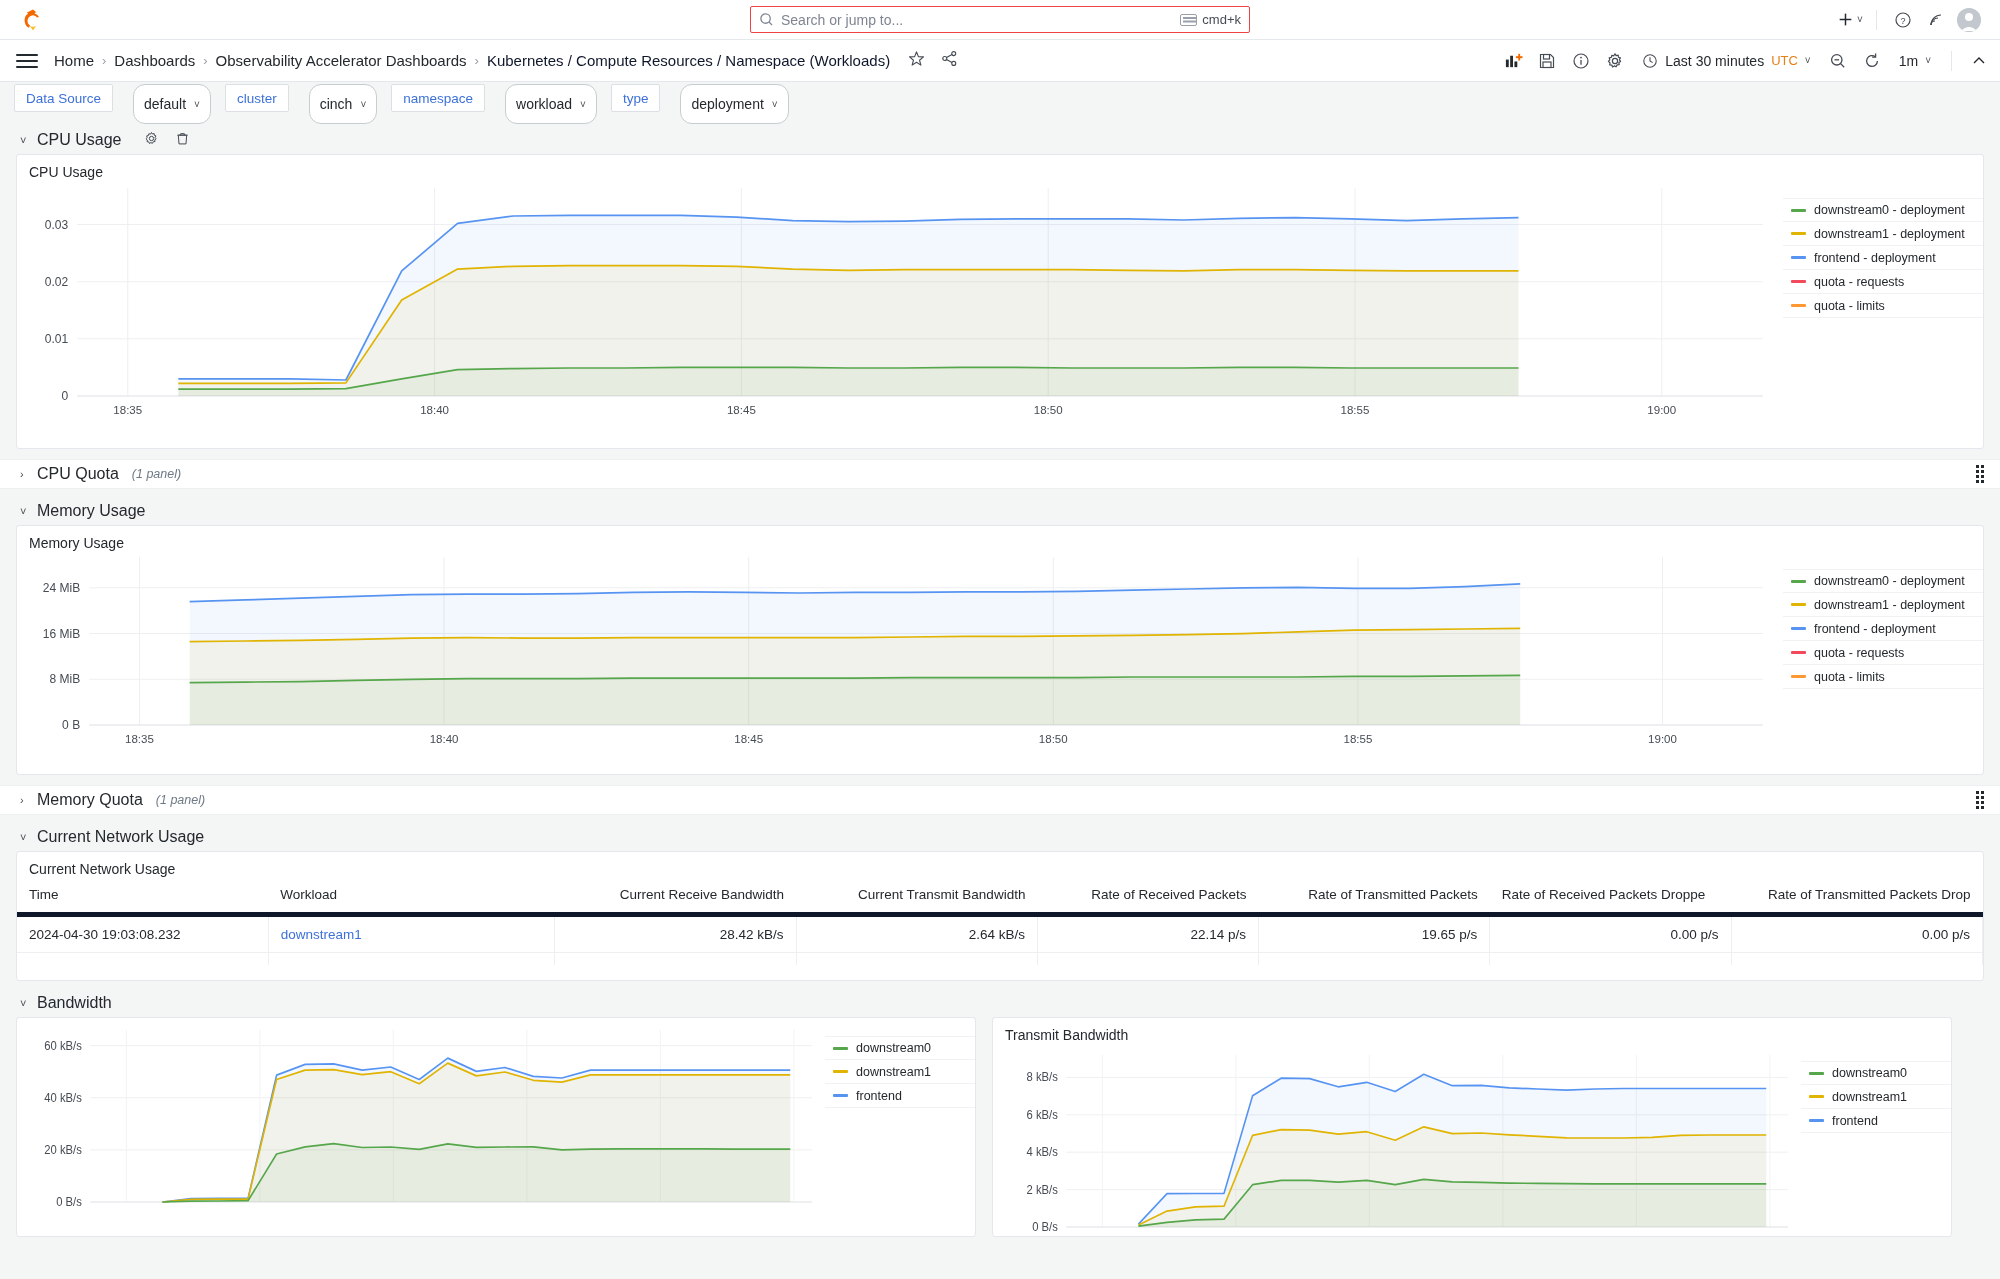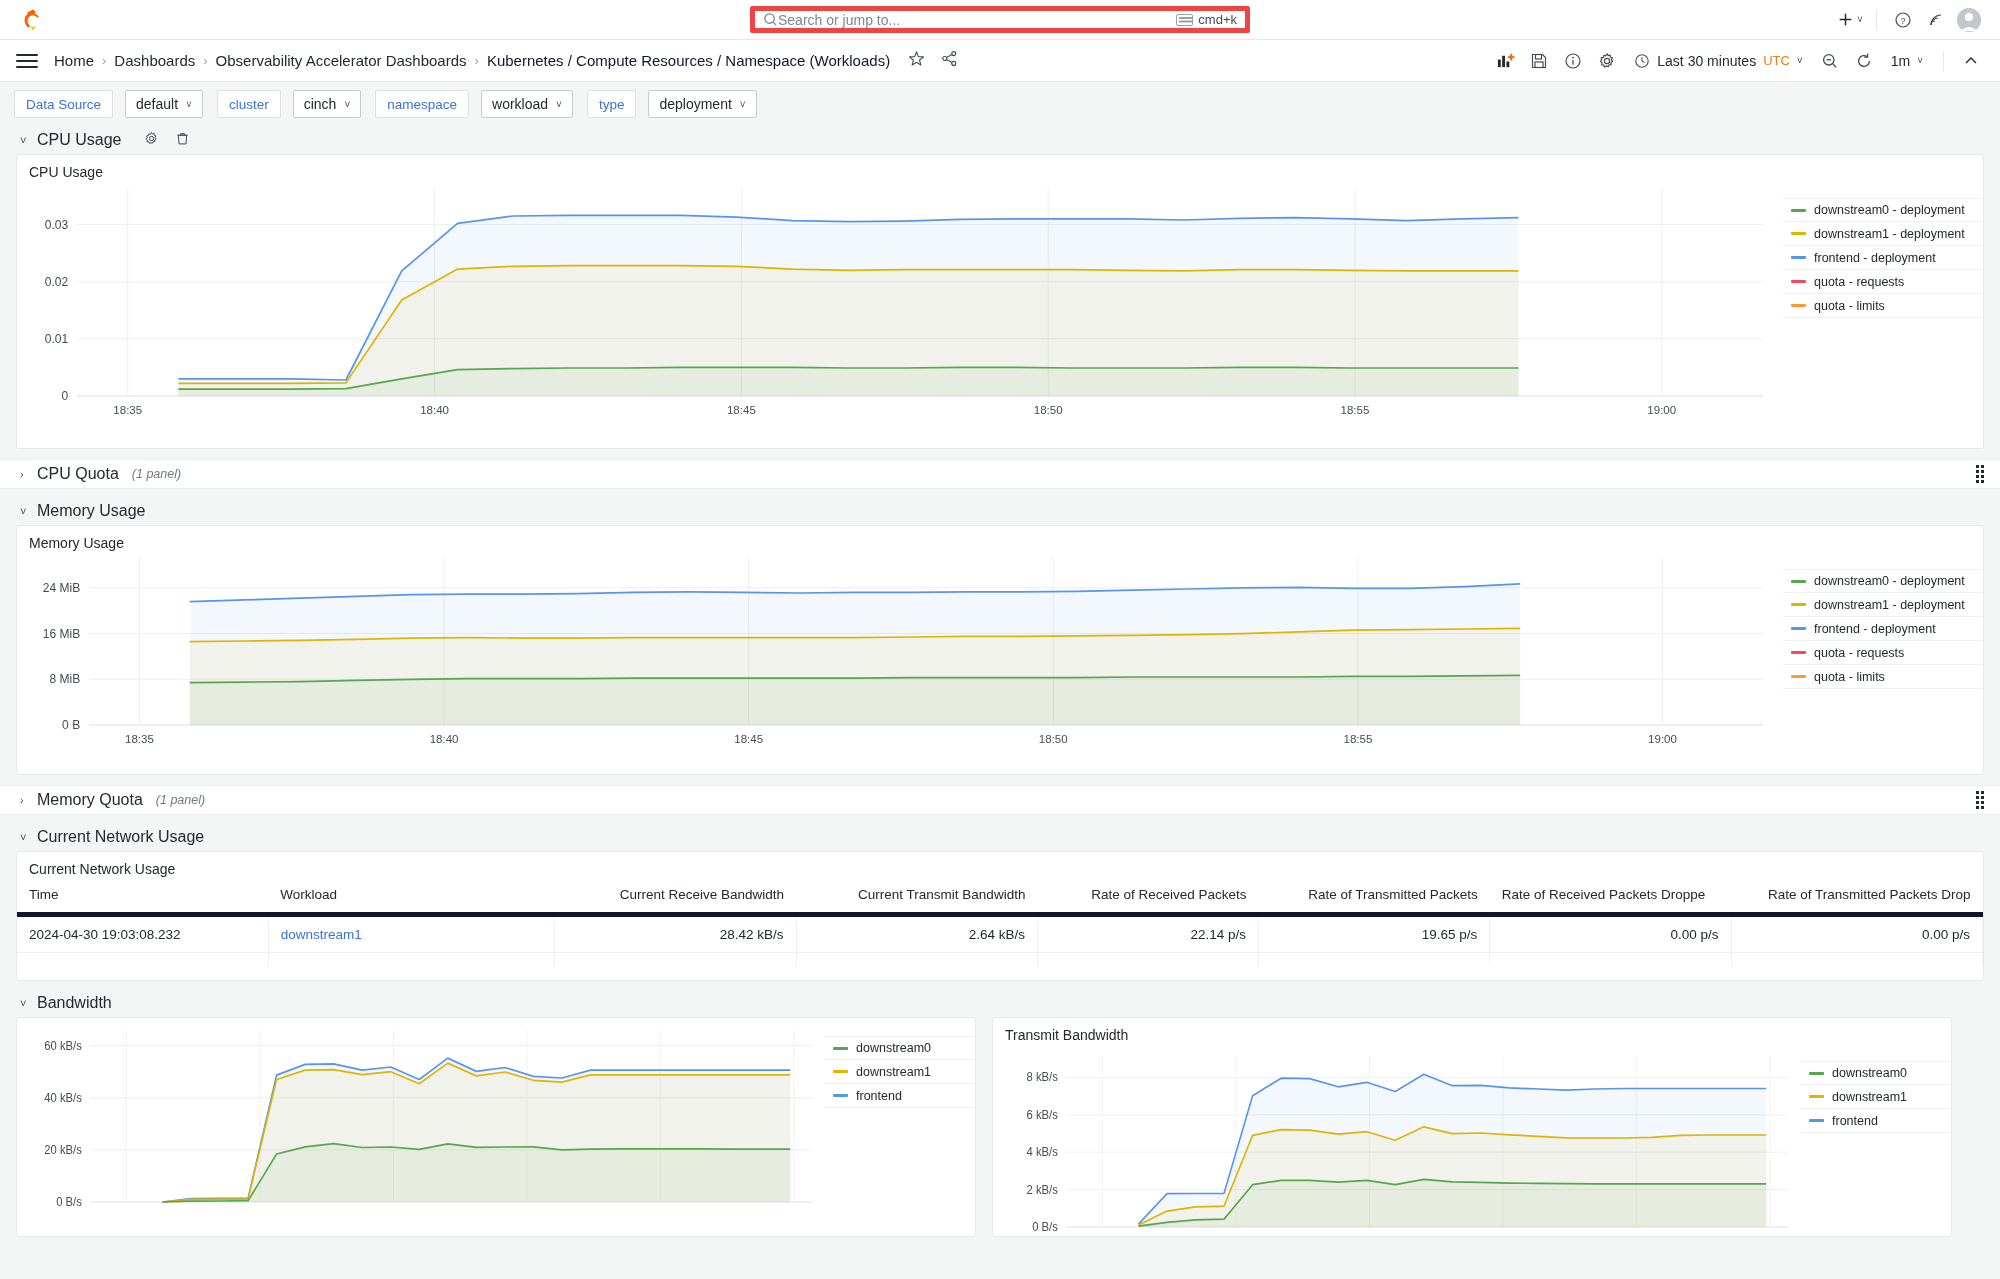--- a/index.html
+++ b/index.html
@@ -12,59 +12,59 @@
   }
 
   
   .topnav {
     height: 40px; background: #fff; border-bottom: 1px solid #E4E7EB;
     display: flex; align-items: center; position: relative;
   }
   .logo { margin-left: 20px; width: 26px; height: 26px; display:flex; align-items:center; justify-content:center; }
   .searchwrap { position: absolute; left: 50%; transform: translateX(-50%); width: 500px; }
   .searchbox {
-    height: 27px; border: 5px solid #ef4444; border-radius: 2px; background: #fff;
-    display: flex; align-items: center; padding: 0 8px; 
+    height: 27px; border: 1px solid #ef4444; border-radius: 2px; background: #fff;
+    display: flex; align-items: center; padding: 0 8px; gap: 7px;
   }
   .searchbox .ph { flex: 1; font-size: 14px; color: #7E8592; }
   .kbd { display:flex; align-items:center; gap:5px; font-size:13px; color:#464C54;text-align:right; }
   .kbdicon { width:17px; height:12px; border:1px solid #9aa0a9; border-radius:2px; position:relative; }
   .kbdicon::before{content:"";position:absolute;left:2px;top:2.5px;width:13px;height:1.5px;background:#9aa0a9;box-shadow:0 3.5px 0 #9aa0a9;}
   .topright { margin-left:auto; display:flex; align-items:center; gap:3px; padding-right:16px; }
   .ticon { width:30px; height:30px; display:flex; align-items:center; justify-content:center; color:#464C54; cursor:pointer; }
   .vsep { width:1px; height:20px; background:#E4E7EB; margin:0 8px; }
   .avatar { width:24px;height:24px;border-radius:50%;background:#CBD0D7;display:flex;align-items:flex-end;justify-content:center;overflow:hidden; }
 
   
   .bcbar { height: 42px; background:#fff; border-bottom:1px solid #E4E7EB; display:flex; align-items:center; padding-left:14px; }
   .hamb { width:26px;height:26px;display:flex;flex-direction:column;justify-content:center;gap:4px;cursor:pointer;padding:0 2px; }
   .hamb span{display:block;height:2px;background:#24292e;border-radius:1px;}
   .crumbs { display:flex; align-items:center; gap:8px; margin-left:14px; font-size:15px; }
   .crumbs a { color:#24292e; text-decoration:none; cursor:pointer; }
   .crumbs .sep { color:#9aa0a9; font-size:13px; }
   .crumbs .cur { color:#0f172a; }
   .bcicons { display:flex; align-items:center; gap:16px; margin-left:18px; color:#464C54; }
-  .bcright { margin-left:auto; display:flex; align-items:center; gap:4px; padding-right:14px; }
+  .bcright { margin-left:auto; display:flex; align-items:center; gap:4px; padding-right:6px; }
   .tr-btn { display:flex;align-items:center;gap:7px;font-size:14px;padding:5px 8px;cursor:pointer;color:#24292e; }
   .utc { color:#E8801A; font-size:13px; }
   .chev { font-size:10px; color:#464C54; }
 
   
   .varrow { height: 44px; display:flex; align-items:center; gap:0; padding-left:14px; background:#F4F5F5; }
   .vgroup { display:flex; margin-right:14px; }
   .vlabel {
     border:1px solid #DCE0E5; background:#fff; border-radius:2px 0 0 2px;
     padding:0 11px; height:28px; display:flex; align-items:center;
     font-size:13.5px; color:#3D71D9; white-space:nowrap;
   }
   .vlabel.solo { border-radius:2px; }
   .vsel {
-    border:1px solid #C7CCD1; background:#fff; border-radius:2px;
-    padding:0 10px; height:28px; display:flex; align-items:center; gap:8px;
-    font-size:14px; color:#24292e; cursor:pointer; margin-left:12px;
+    border:1px solid #C7CCD1; background:#fff; border-radius:12px;
+    padding:0 10px; height:40px; display:flex; align-items:center; gap:8px;
+    font-size:14px; color:#24292e; cursor:pointer; margin-left:20px;
   }
 
   
   .rowhdr {
     height:28px; display:flex; align-items:center; gap:9px; padding-left:20px;
     font-size:16px; font-weight:500; color:#24292e; cursor:pointer; position:relative;
   }
   .rowhdr.collapsed { background:#fff; border-top:1px solid #EDEFF1; border-bottom:1px solid #EDEFF1; height:30px; }
   .rowhdr .caret { font-size:11px; color:#464C54; width:8px; }
   .rowhdr .pcount { font-size:12.5px; font-style:italic; color:#6E7A86; font-weight:400; margin-left:4px; }

